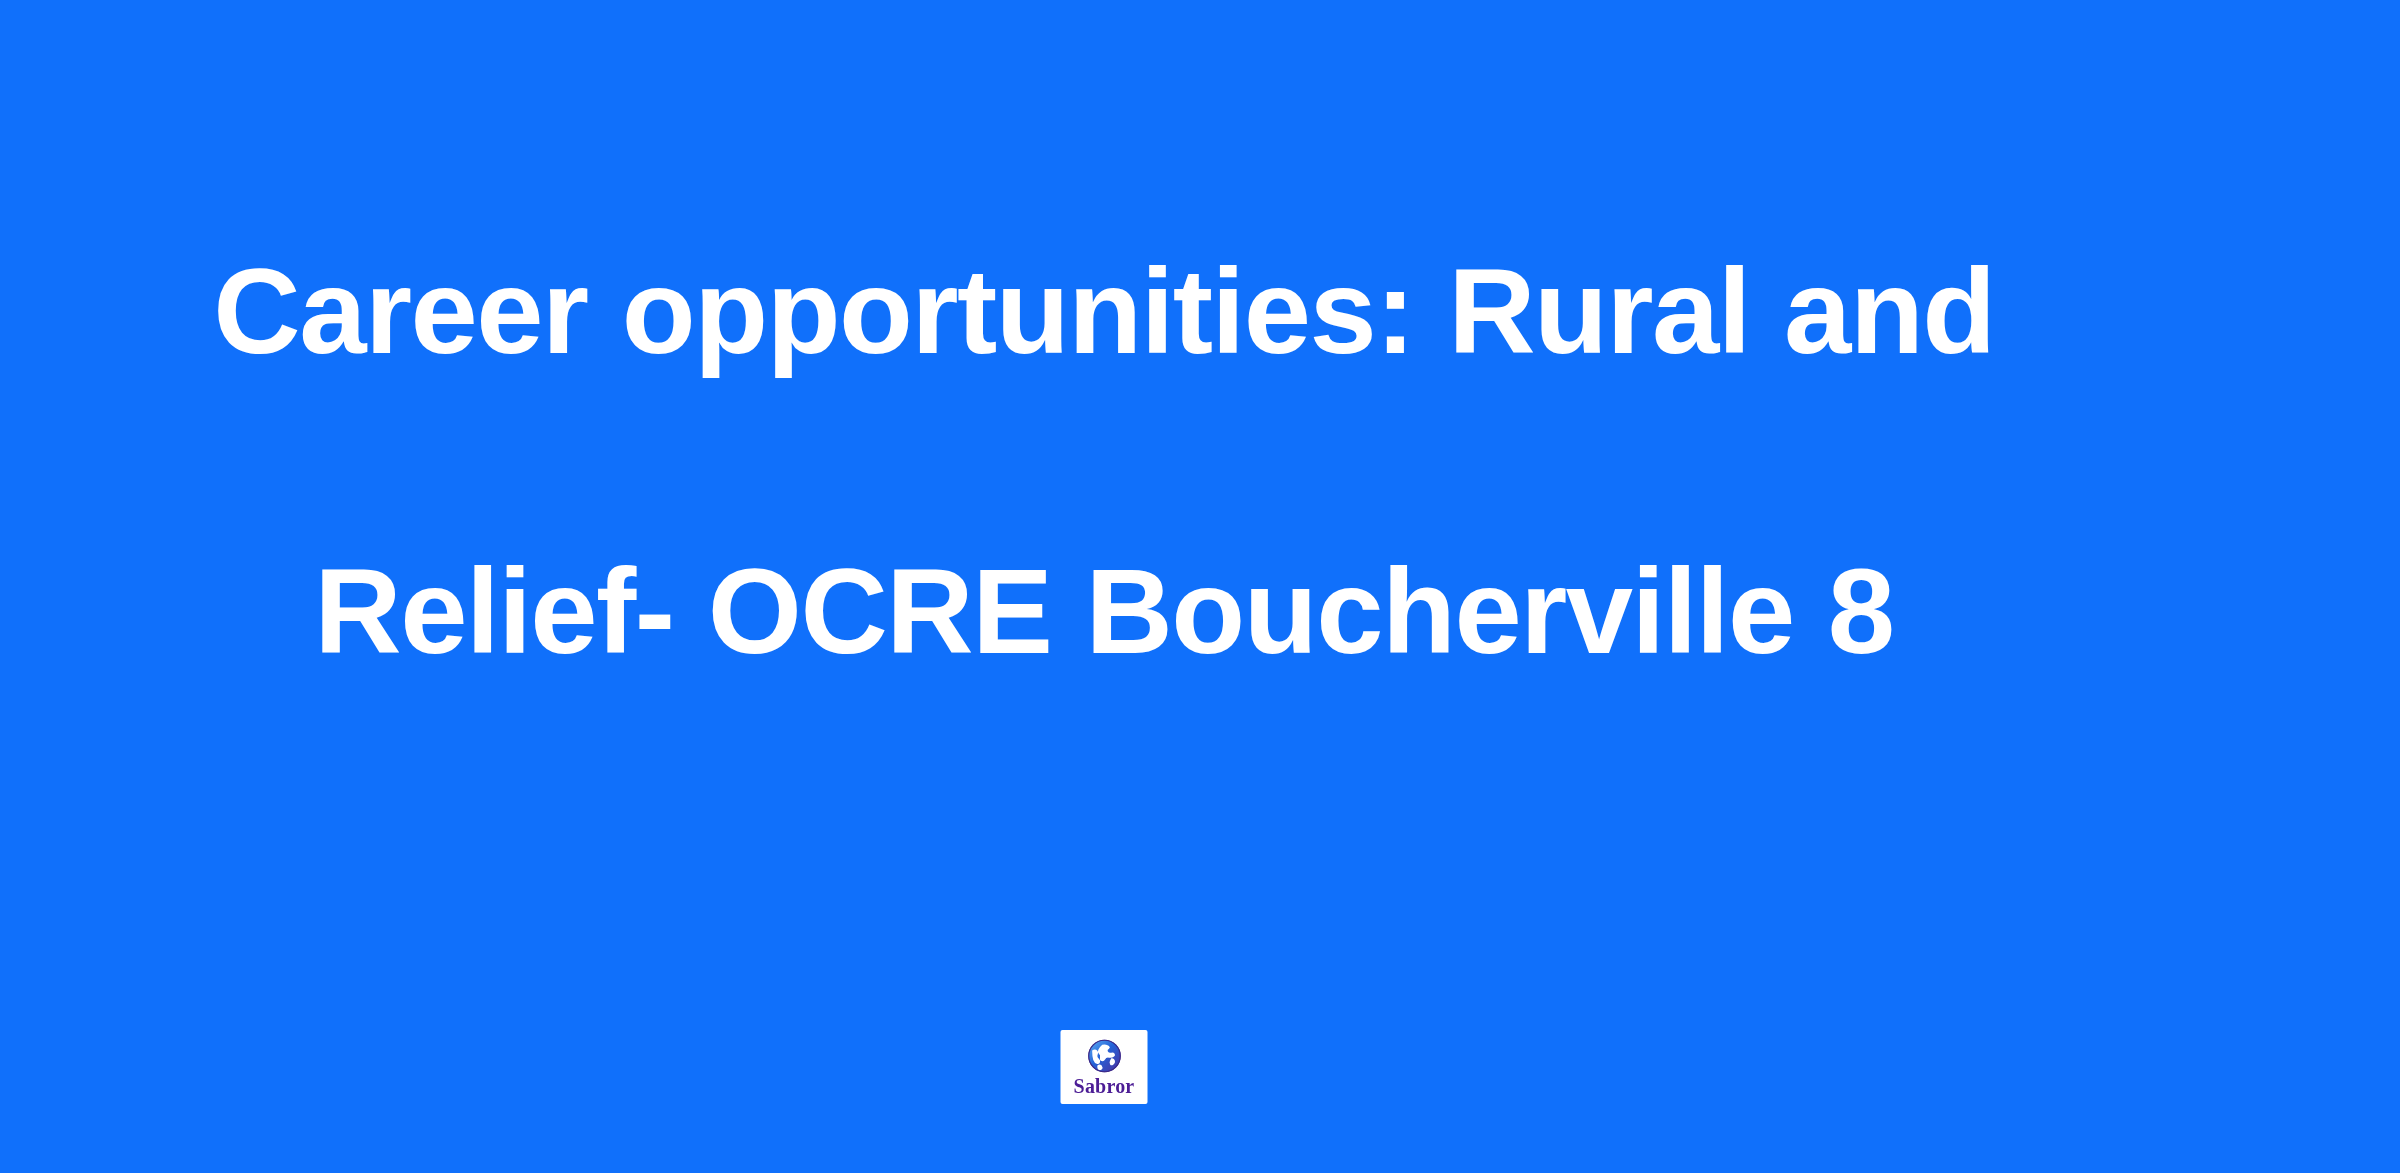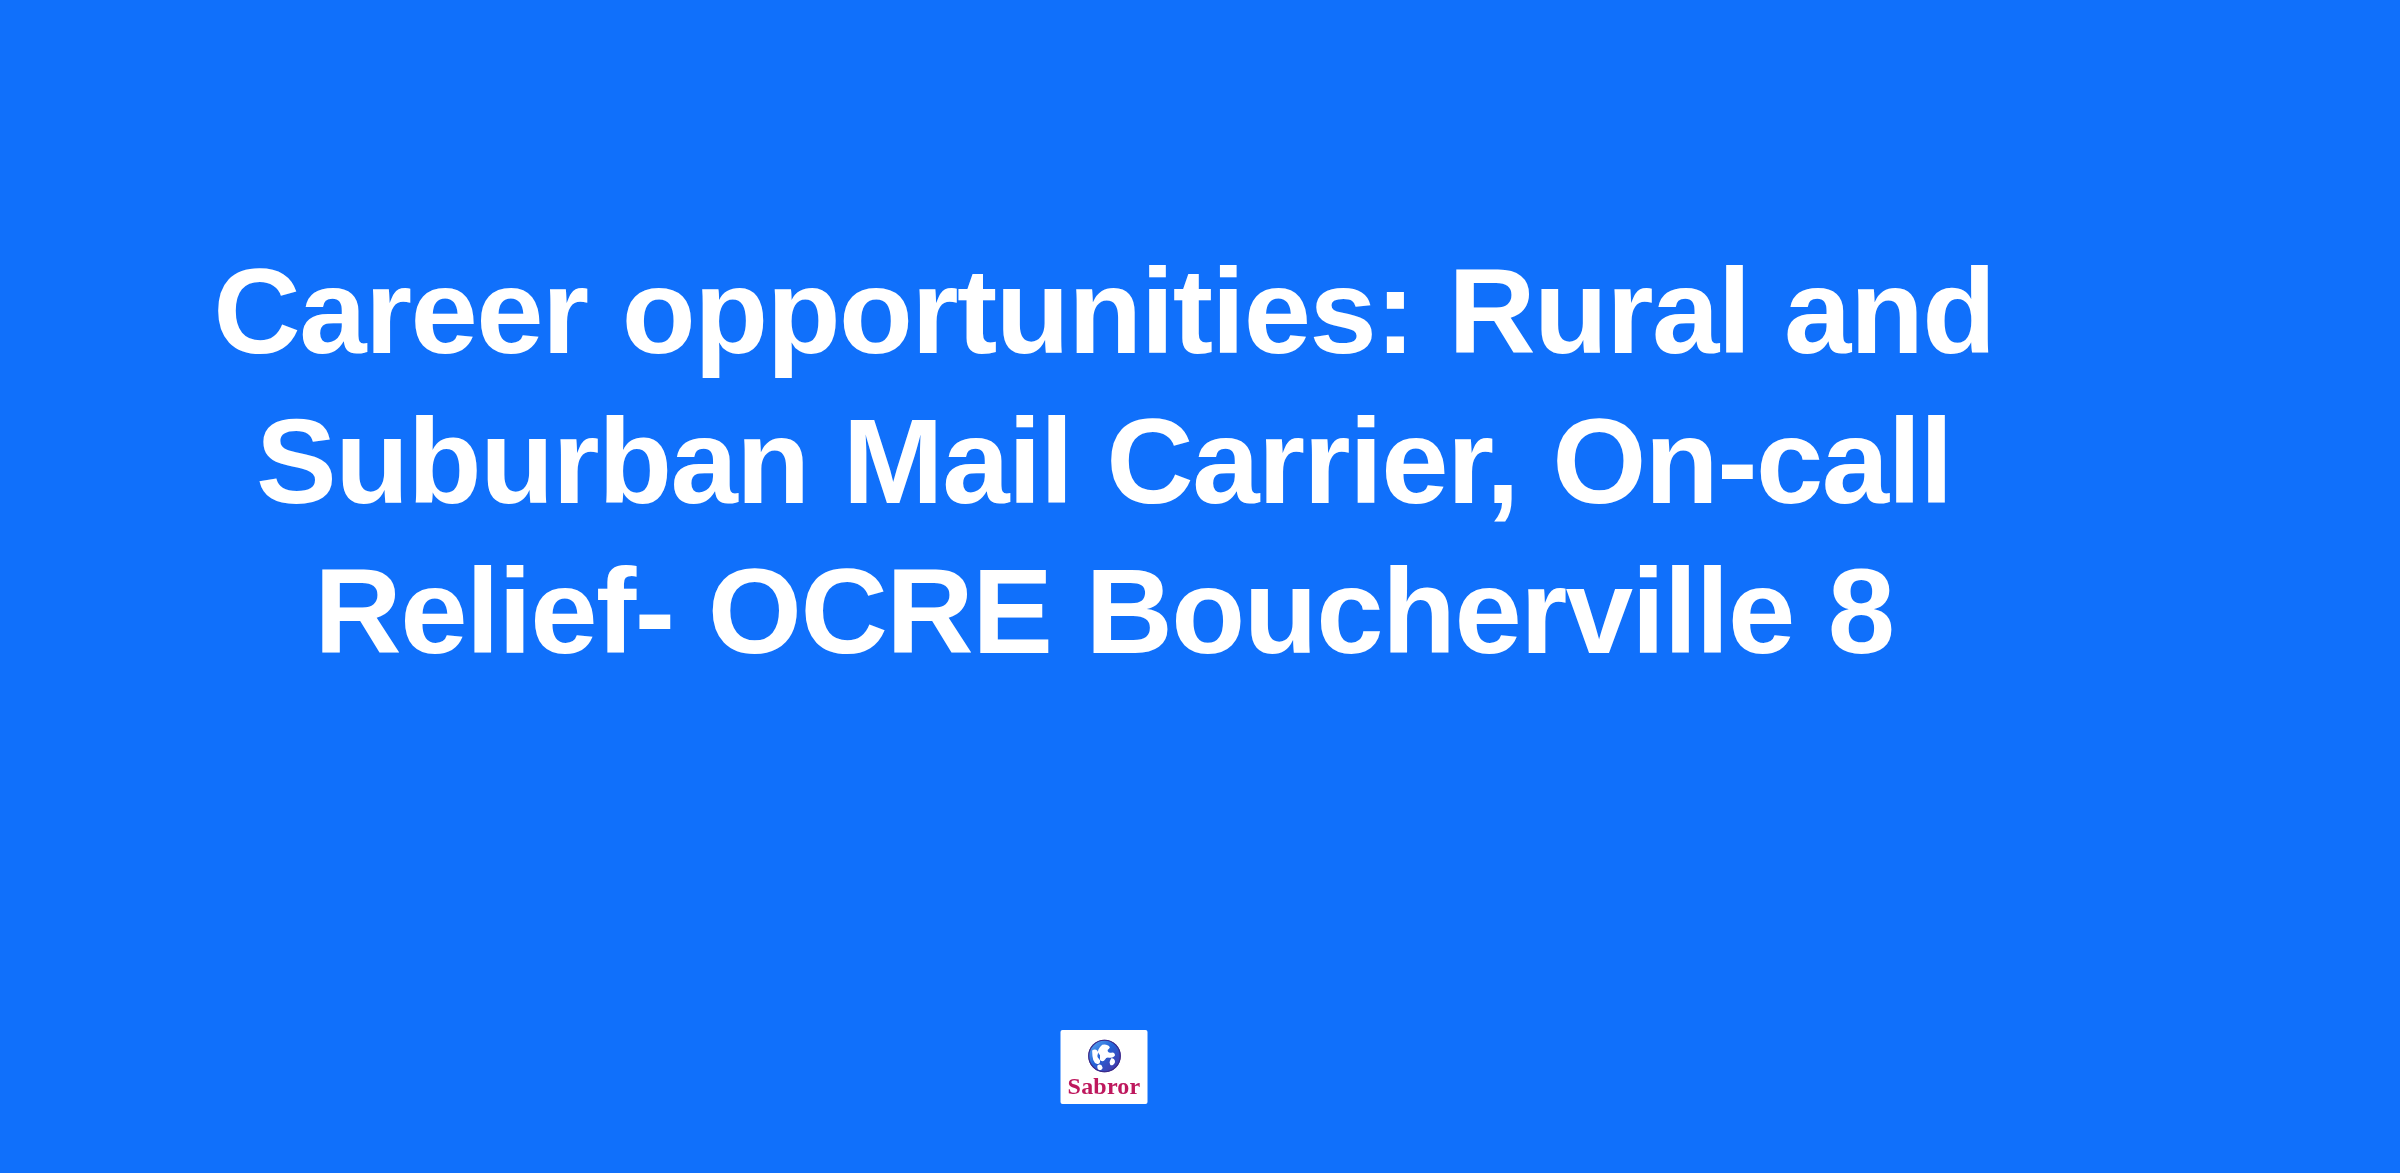--- a/index.html
+++ b/index.html
@@ -77,37 +77,37 @@
   .brand-globe {
     width: 36px;
     height: 36px;
     display: block;
     flex: 0 0 auto;
   }
 
   .brand-name {
     font-family: "Liberation Serif", serif;
     font-weight: 700;
-    font-size: 24px;
+    font-size: 20px;
     line-height: 22px;
     letter-spacing: 0.2px;
-    color: #be185d;
+    color: #4c1d95;
     white-space: nowrap;
     margin-top: 1px;
   }
 </style>
 </head>
 <body>
 
 <div class="hero">
 
   <div class="hero-text">
     <h1 class="hero-title">
       <span>Career opportunities: Rural and</span><br>
-      <span>Suburban Mail Carrier, On-call</span><br>
+      <br>
       <span>Relief- OCRE Boucherville 8</span>
     </h1>
   </div>
 
   <div class="brand-logo">
     <svg class="brand-globe" viewBox="0 0 64 64" aria-hidden="true">
       <defs>
         <linearGradient id="globeGrad" x1="0" y1="0" x2="1" y2="1">
           <stop offset="0%" stop-color="#5fb0f5"></stop>
           <stop offset="45%" stop-color="#2563d8"></stop>

